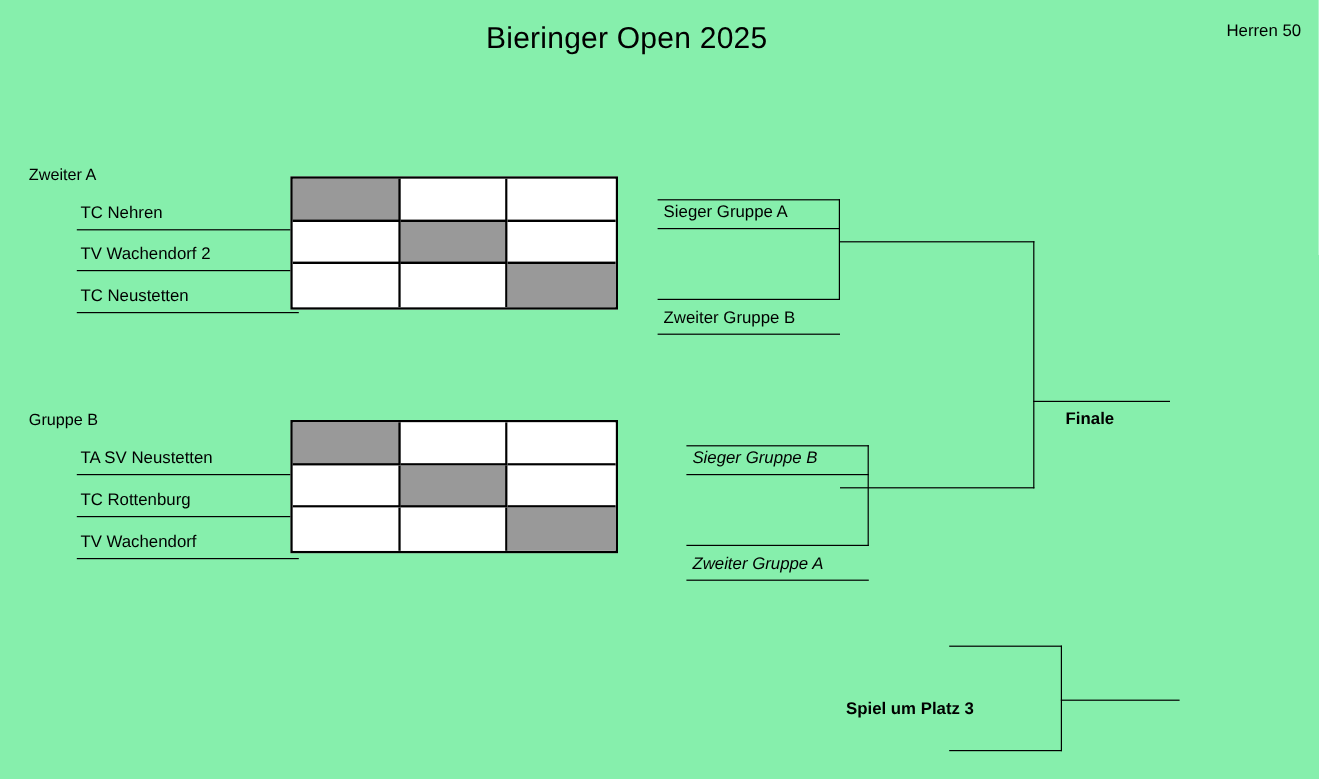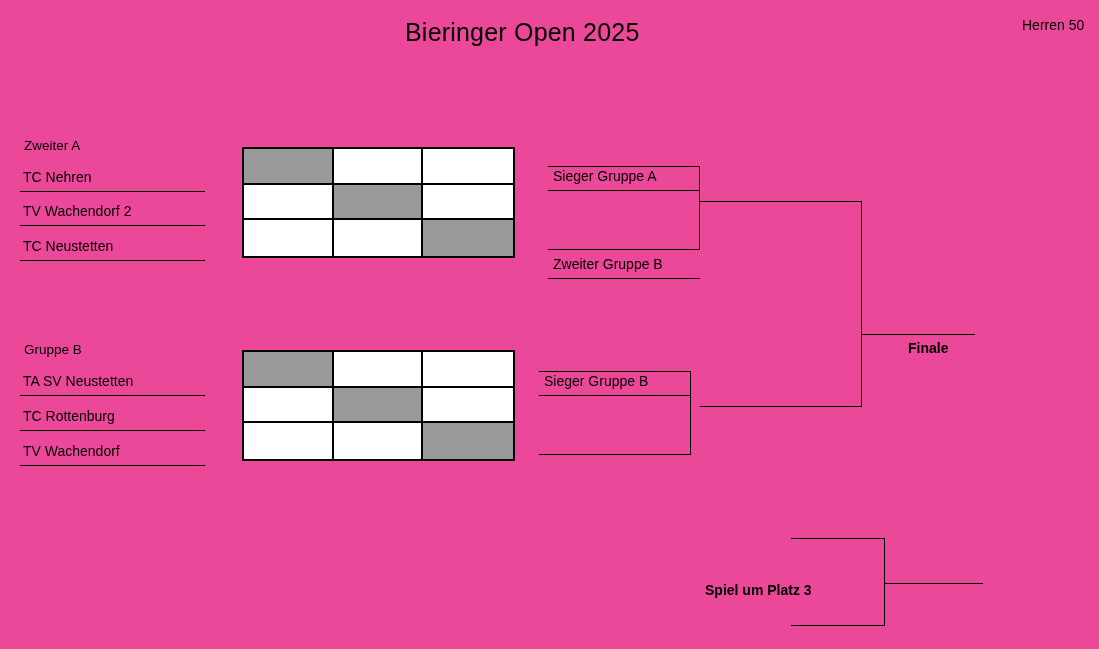--- a/index.html
+++ b/index.html
@@ -9,21 +9,21 @@
   }
   body {
     font-family: "Liberation Sans", sans-serif;
     color: #000000;
   }
   #root {
     position: relative;
     width: 1099px;
     height: 649px;
     overflow: hidden;
-    background: #ec4899;
+    background: #86efac;
   }
 
   .abs { position: absolute; }
 
   
   .title {
     left: 405px;
     top: 18px;
     font-size: 25px;
     letter-spacing: 0.2px;
@@ -40,20 +40,21 @@
   
   .group-label {
     font-size: 13.5px;
     white-space: nowrap;
   }
   .team-row {
     width: 185px;
     height: 25px;
     border-bottom: 1.6px solid #000;
     box-sizing: border-box;
+    margin-left: 44px;
   }
   .team-name {
     position: absolute;
     left: 3px;
     top: 2px;
     font-size: 14px;
     white-space: nowrap;
   }
 
   
@@ -177,34 +178,37 @@
 
   <div class="abs semi" style="left:548px; top:166px;">
     <div class="semi-slot upper">
       <span class="semi-text">Sieger Gruppe A</span>
     </div>
     <div class="semi-slot lower">
       <span class="semi-text">Zweiter Gruppe B</span>
     </div>
   </div>
 
-  <div class="abs semi" style="left:539px; top:371px;">
+  <div class="abs semi" style="left:572px; top:371px;font-style:italic;">
     <div class="semi-slot upper">
       <span class="semi-text">Sieger Gruppe B</span>
     </div>
+    <div class="semi-slot lower">
+      <span class="semi-text">Zweiter Gruppe A</span>
+    </div>
   </div>
 
   <div class="abs hline" style="left:700px; top:201px; width:162px;"></div>
 
   <div class="abs hline" style="left:700px; top:406px; width:162px;"></div>
 
   <div class="abs vline" style="left:861px; top:201px; height:206px;"></div>
 
   <div class="abs hline" style="left:861px; top:334px; width:114px;"></div>
-  <div class="abs bracket-label" style="left:884px; top:340px;padding-left:24px;">Finale</div>
+  <div class="abs bracket-label" style="left:864px; top:340px;padding-left:24px;">Finale</div>
 
   <div class="abs hline" style="left:791px; top:538px; width:94px;"></div>
   <div class="abs hline" style="left:791px; top:625px; width:94px;"></div>
   <div class="abs vline" style="left:884px; top:538px; height:88px;"></div>
   <div class="abs hline" style="left:884px; top:583px; width:99px;"></div>
   <div class="abs bracket-label" style="left:705px; top:582px;">Spiel um Platz 3</div>
 
 </div>
 
 </body></html>

